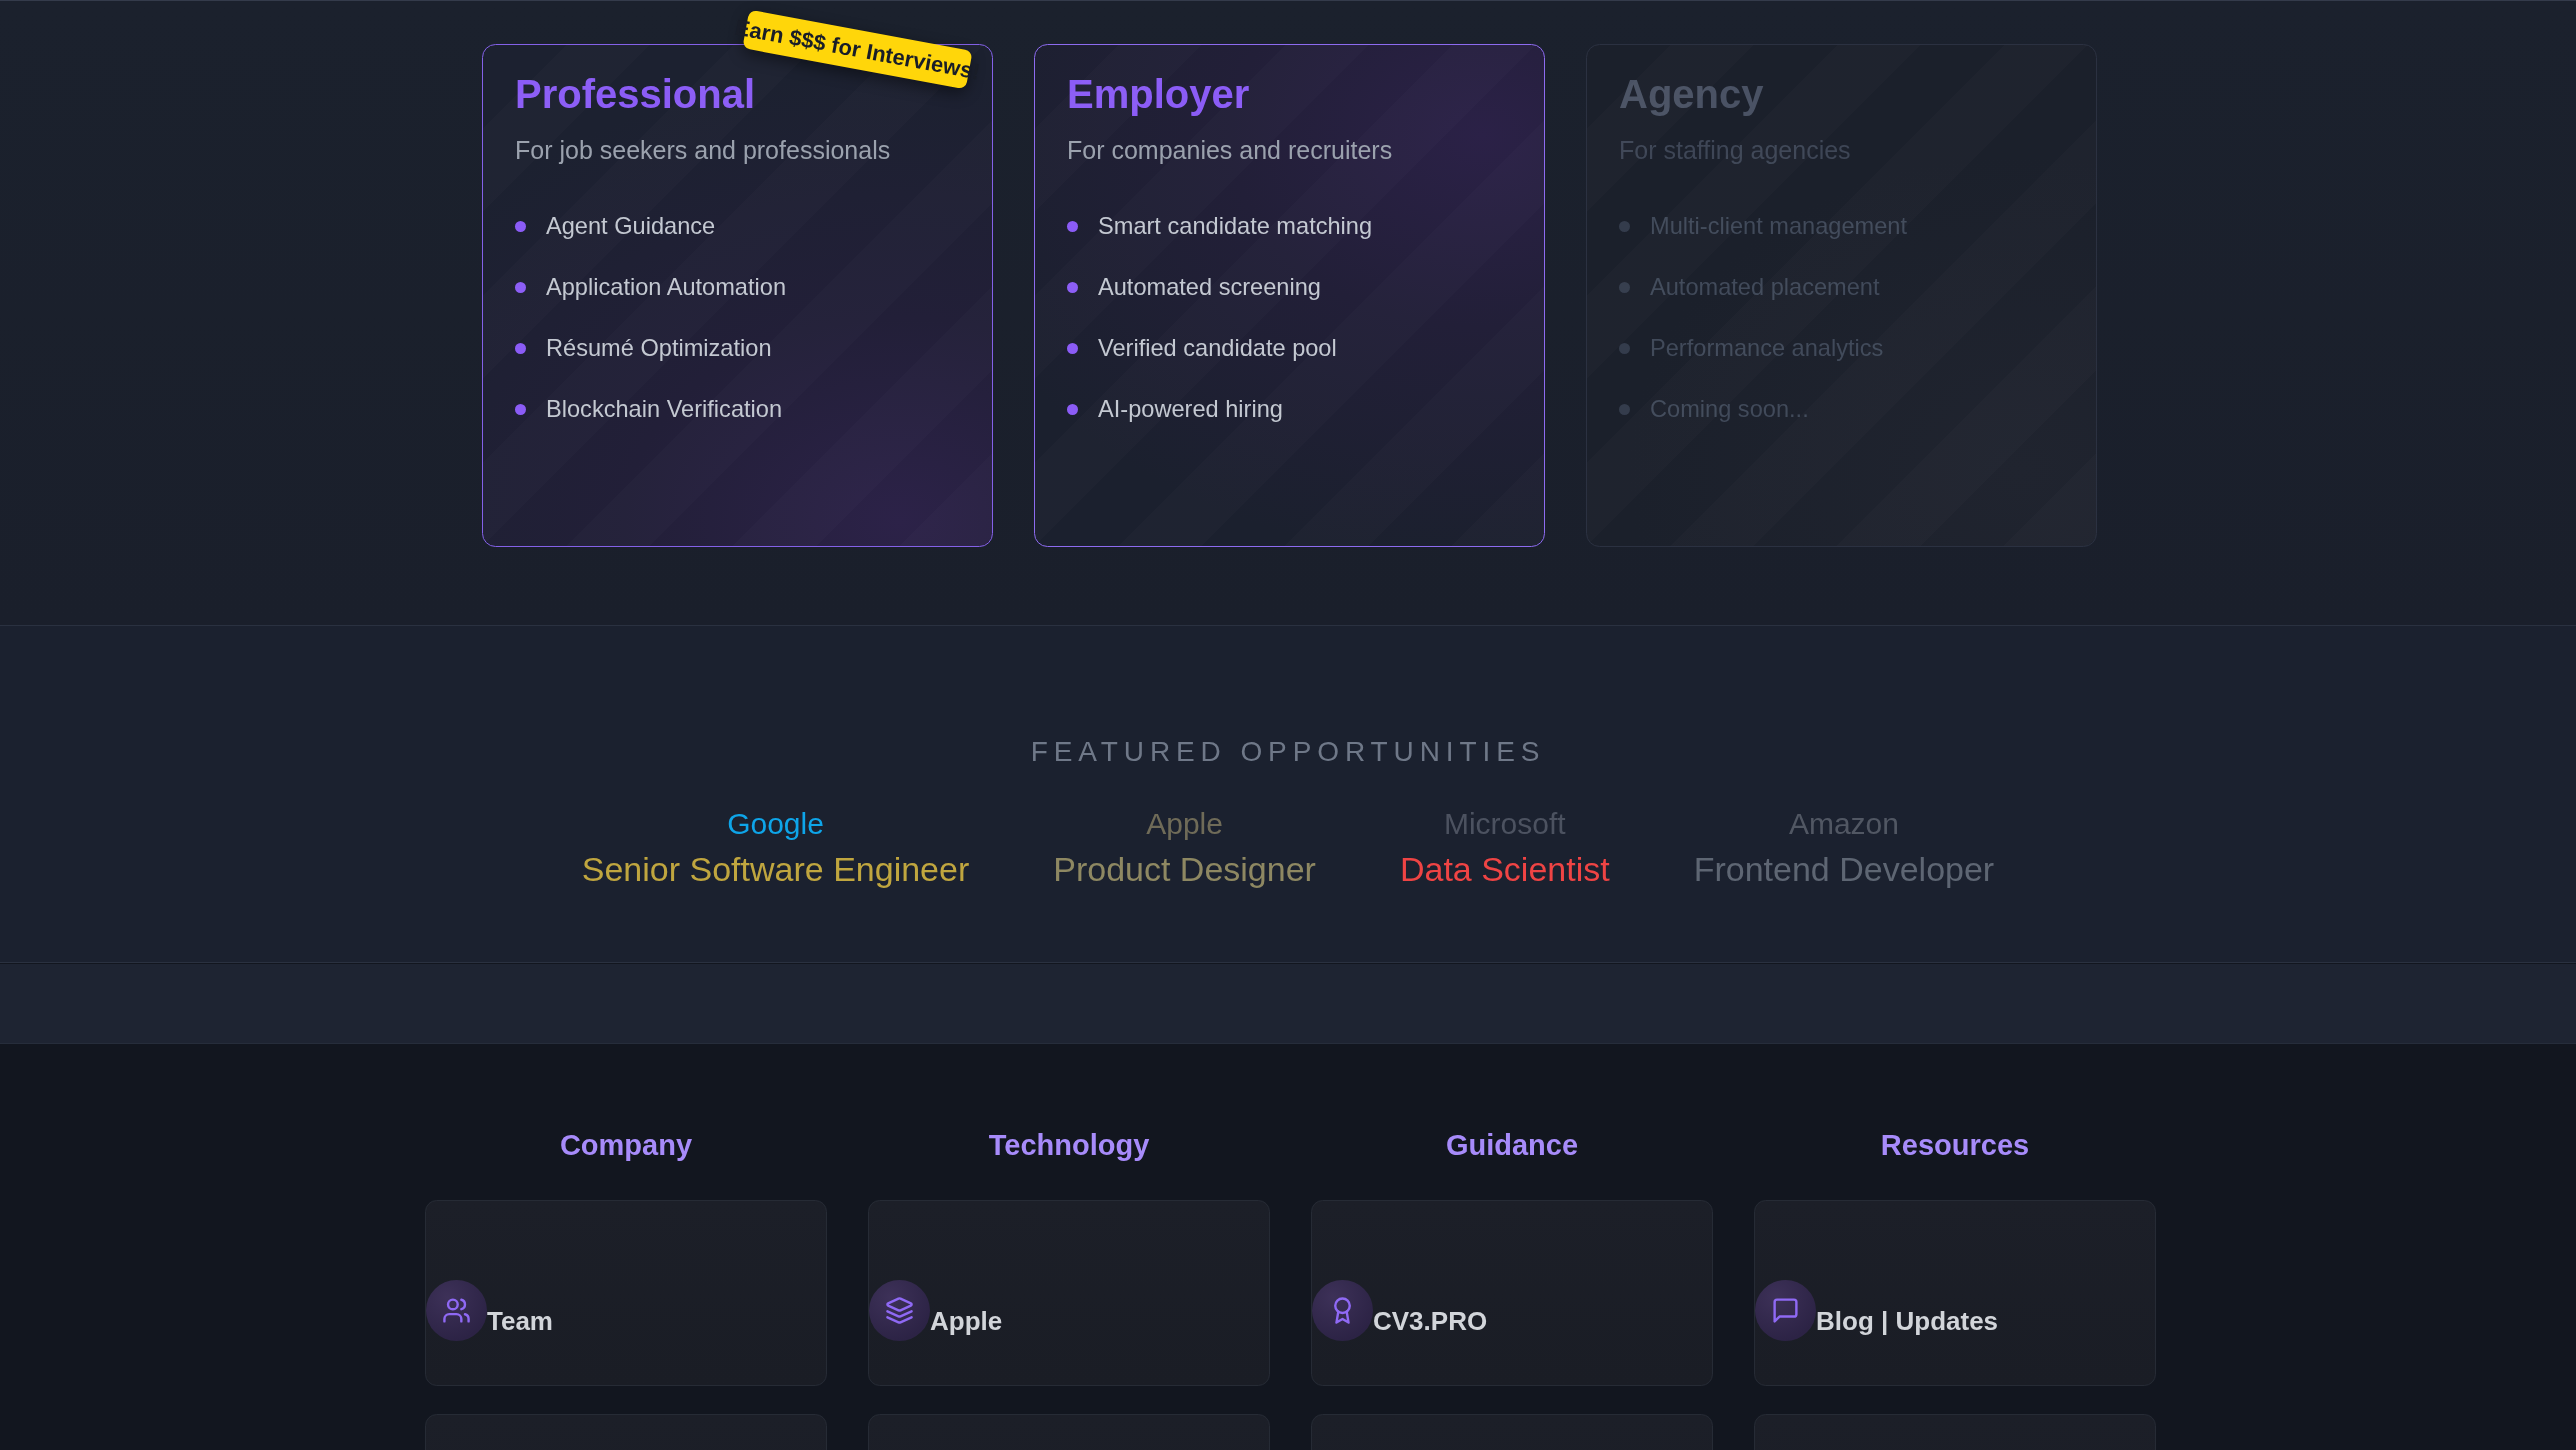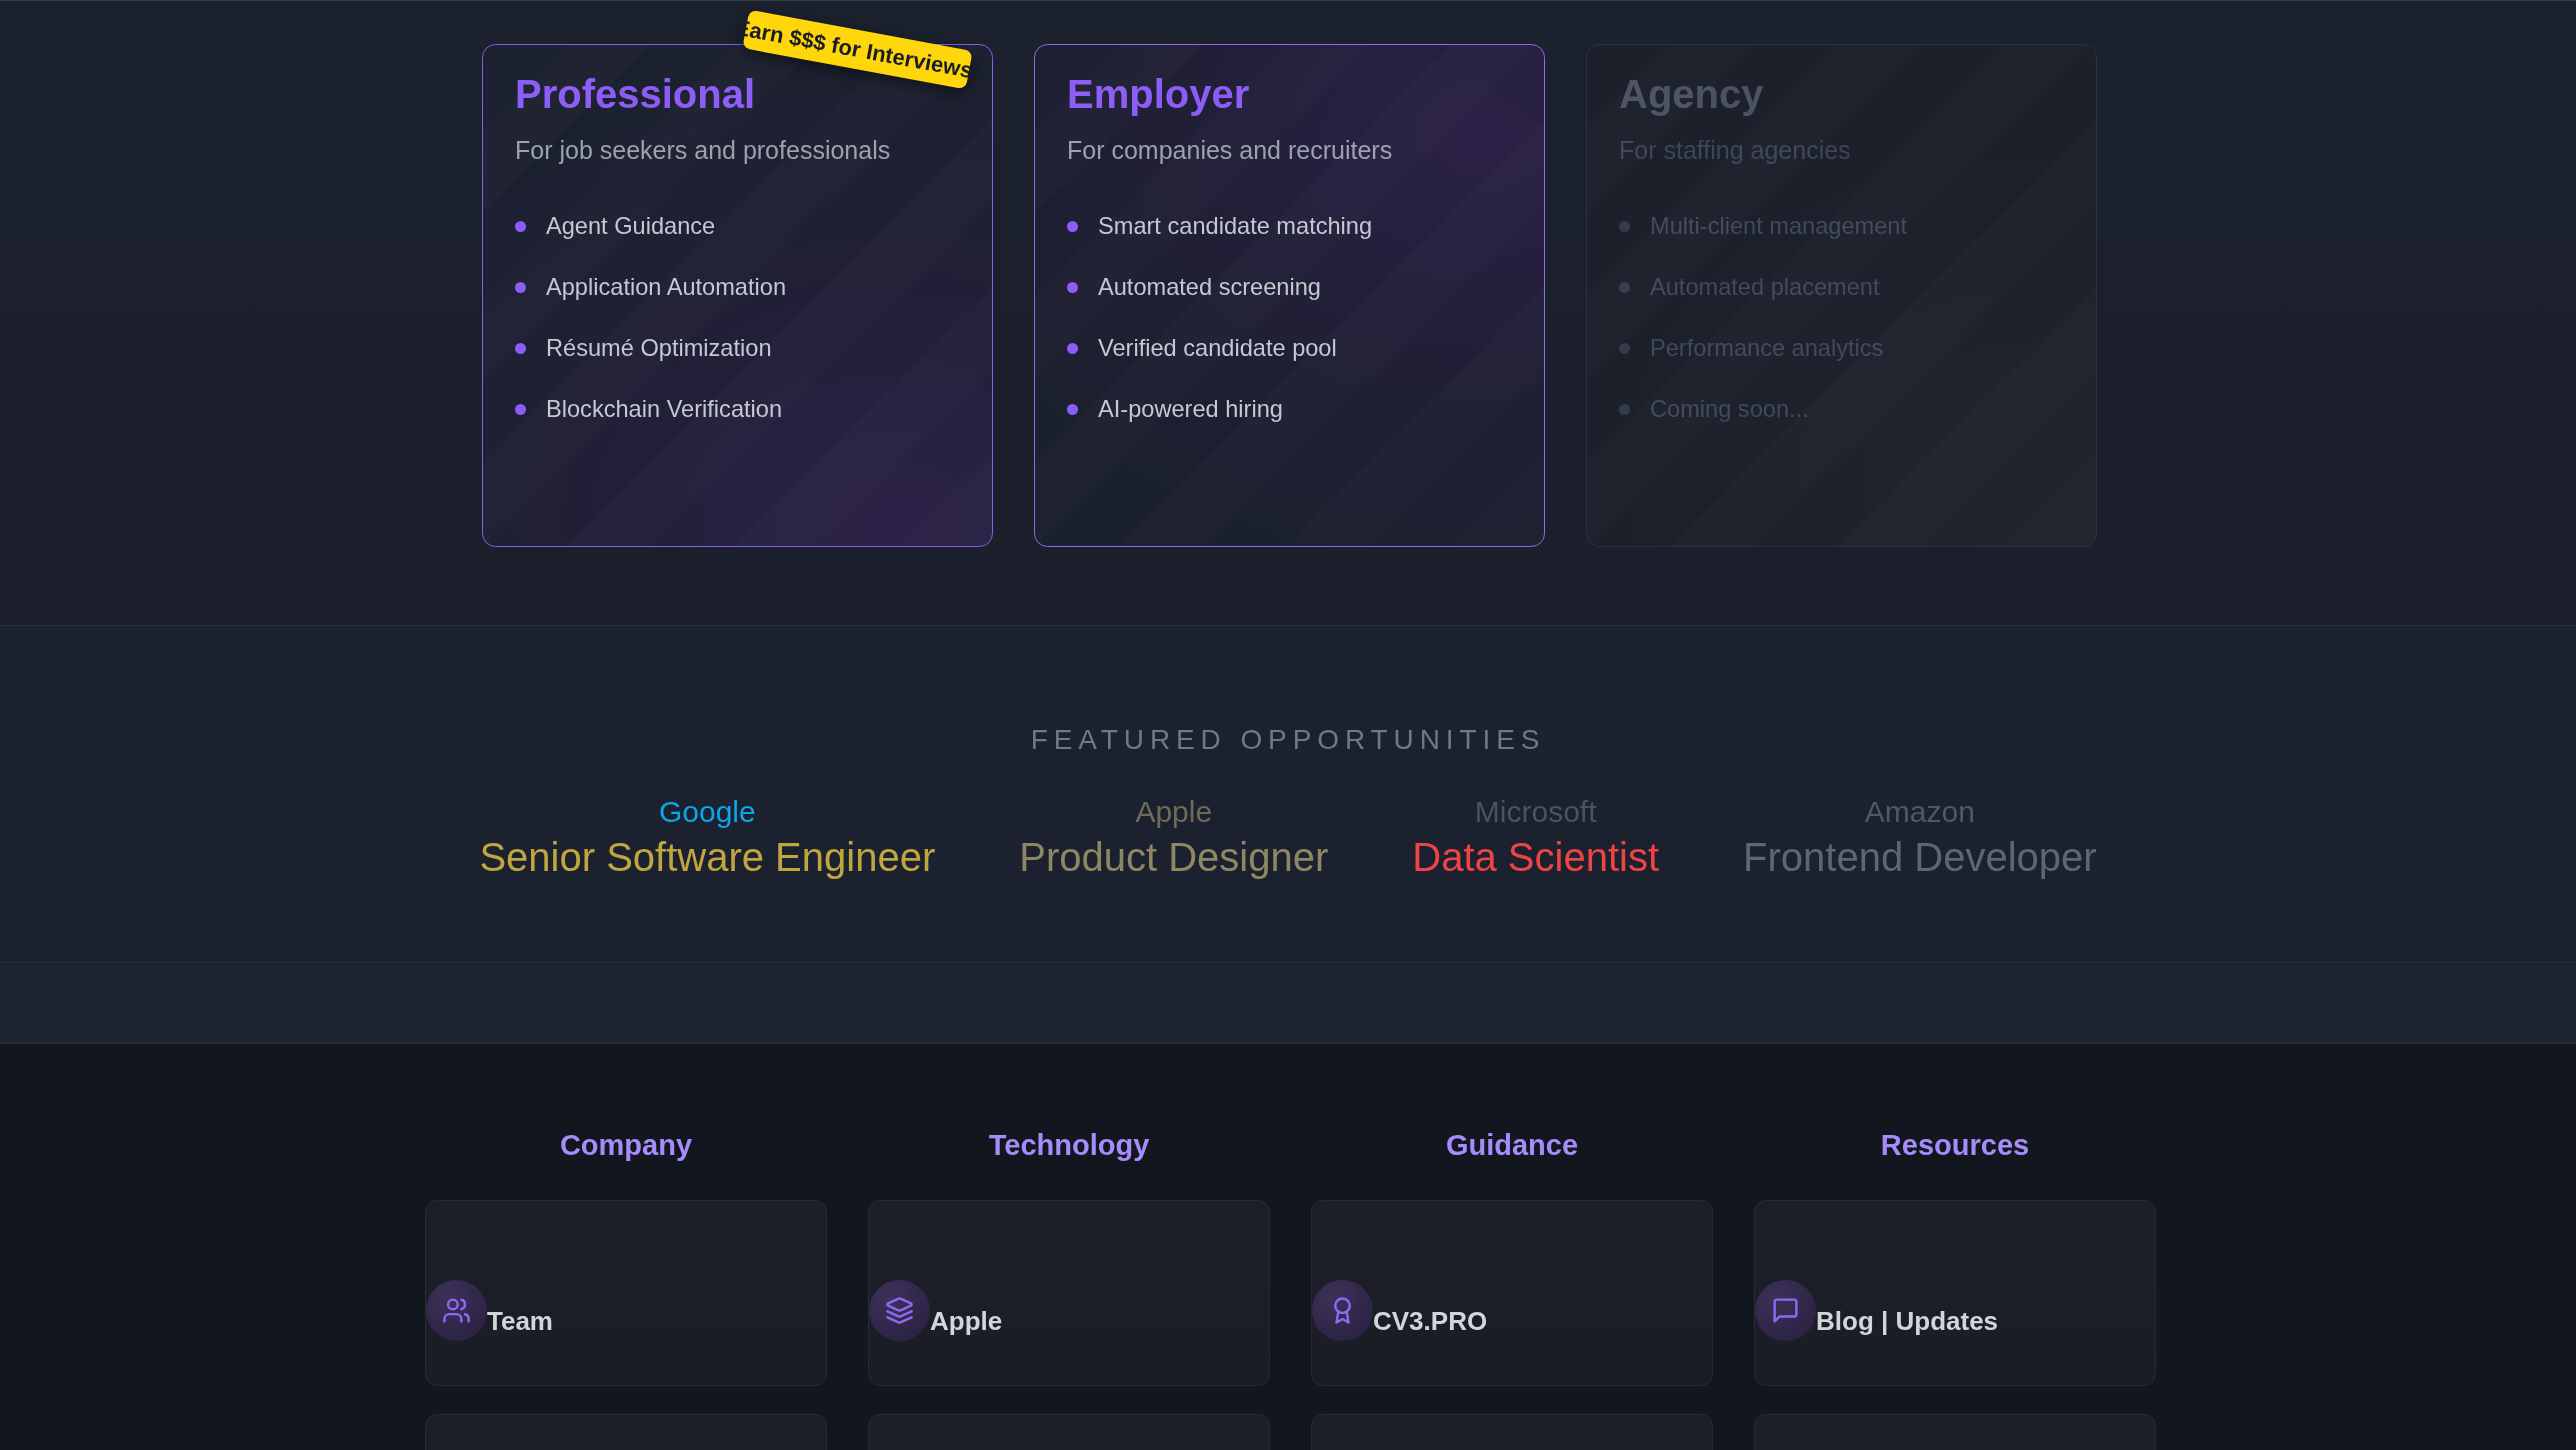--- a/index.html
+++ b/index.html
@@ -75,33 +75,33 @@
 
   
   .featured {
     position: absolute; left: 0; top: 625px; width: 2576px; height: 338px;
     box-sizing: border-box;
     background: #1b212f;
     border-top: 0.8px solid #2a3140;
     border-bottom: 0.8px solid #2a3140;
   }
   .featured-heading {
-    margin: 0; padding-top: 98px;
+    margin: 12px; padding-top: 98px;
     text-align: center;
     font-size: 28px; font-weight: 400;
     letter-spacing: 5.9px;
     color: #6f7888;
   }
   .featured-row {
     margin-top: 37px;
     display: flex; justify-content: center; gap: 84px;
   }
   .feat-item { text-align: center; }
   .feat-company { font-size: 30px; line-height: 37px; }
-  .feat-role    { font-size: 40px; line-height: 44px; margin-top: 5px; }
+  .feat-role    { font-size: 34px; line-height: 44px; margin-top: 5px; }
 
   
   .strip {
     position: absolute; left: 0; top: 964px; width: 2576px; height: 79px;
     background: #1e2432;
   }
 
   
   .footer {
     position: absolute; left: 0; top: 1043px; width: 2576px; height: 407px;

